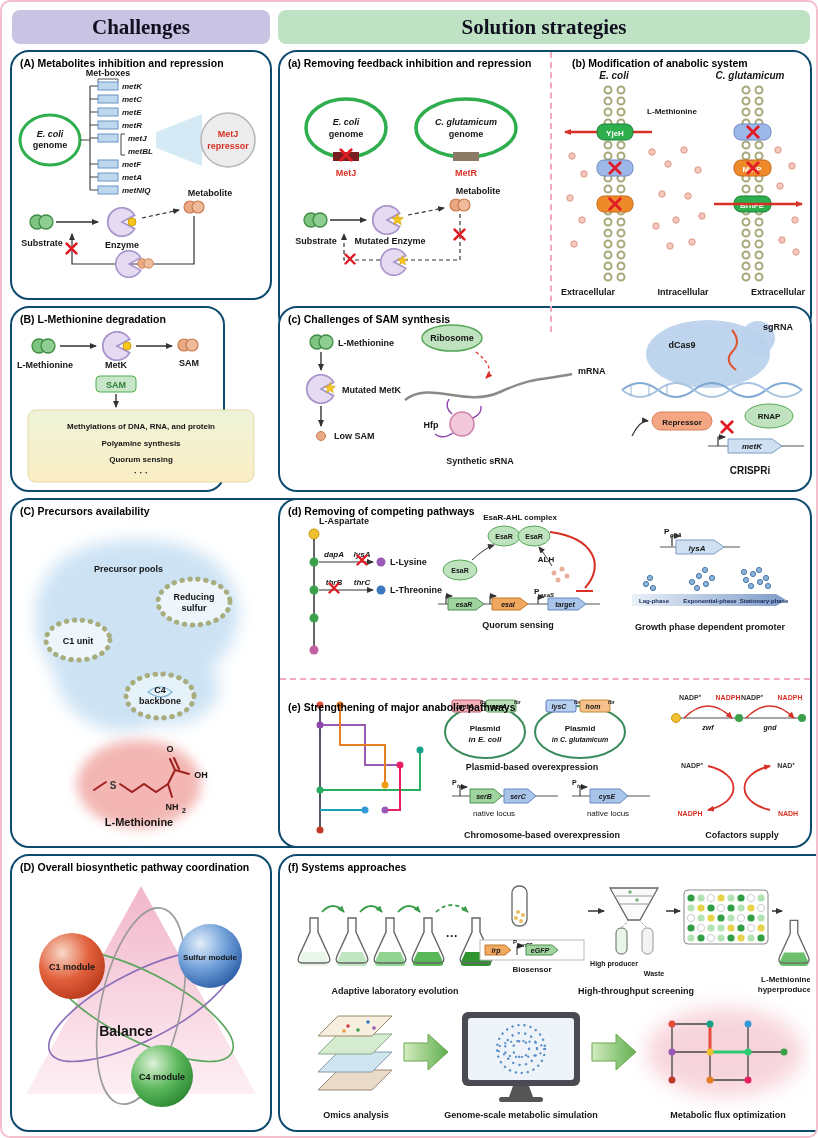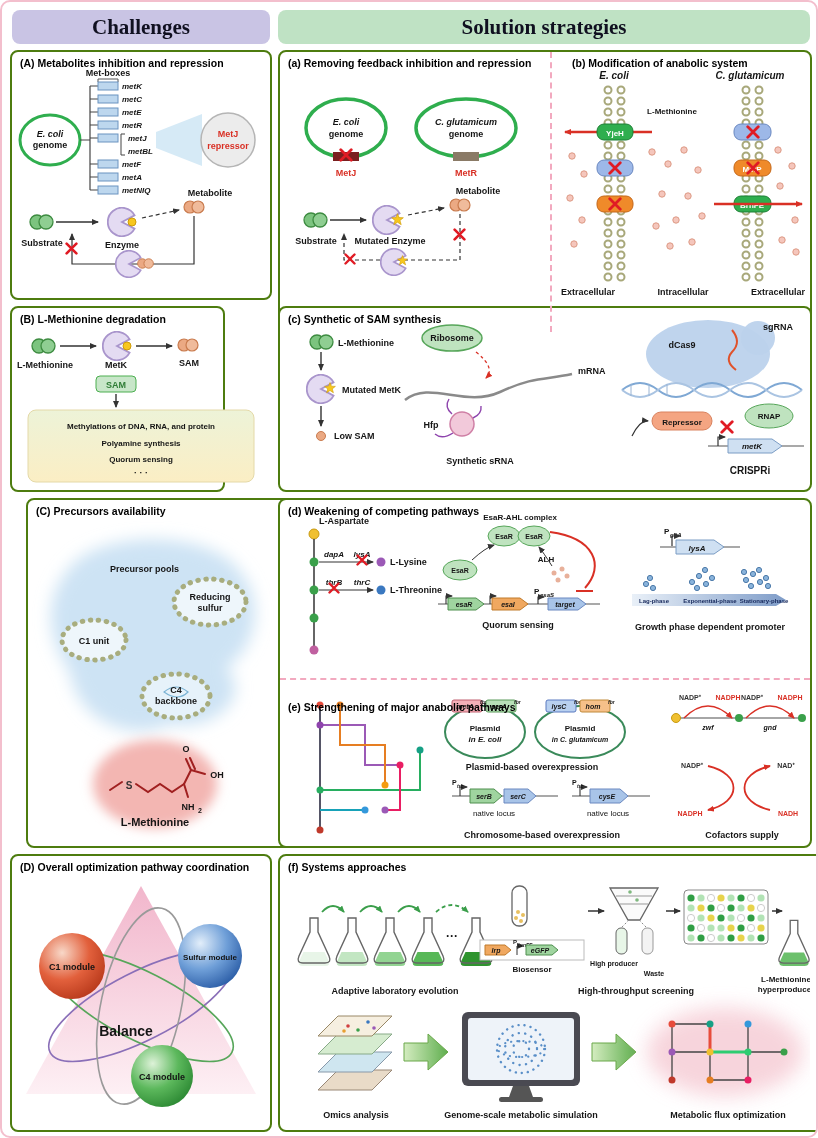--- a/index.html
+++ b/index.html
@@ -2,21 +2,21 @@
 <html><head>
 <meta charset="utf-8">
 <style>
   *{margin:0;padding:0;box-sizing:border-box}
   html,body{width:818px;height:1138px;background:#fff;font-family:"Liberation Sans",sans-serif}
   .fig{position:absolute;left:0;top:0;width:818px;height:1138px;background:#fff;border:2px solid #f3bfcd;border-radius:10px;overflow:hidden}
   .hdr{position:absolute;top:8px;height:34px;border-radius:8px;display:flex;align-items:center;justify-content:center;
        font-family:"Liberation Serif",serif;font-weight:bold;font-size:21px;color:#101020}
   .hdr-ch{left:10px;width:258px;background:#c9c4e4}
   .hdr-so{left:276px;width:532px;background:#bfe2c4}
-  .panel{position:absolute;background:#fff;border:2px solid #4d7c0f;border-radius:8px}
+  .panel{position:absolute;background:#fff;border:2px solid #0c4a6e;border-radius:19px}
   .ptitle{position:absolute;left:8px;top:5px;font-weight:bold;font-size:10.5px;color:#000;white-space:nowrap;z-index:3}
   .psvg{position:absolute;left:0;top:0;z-index:1}
   .vdiv{position:absolute;top:0;bottom:0;border-left:2px dashed #f2a9bf;z-index:2}
   .hdiv{position:absolute;left:0;right:0;border-top:2px dashed #f2a9bf;z-index:2}
   text{font-family:"Liberation Sans",sans-serif;fill:#151515}
   .t5{font-size:5px}.t6{font-size:6px}.t7{font-size:7px}.t8{font-size:8px}.t9{font-size:9px}
   .t10{font-size:10px}.t11{font-size:11px}.t12{font-size:12px}.t14{font-size:14px}
   .b{font-weight:bold}.it{font-style:italic}.mid{text-anchor:middle}
   .wt{fill:#fff}.rd{fill:#d93025}.nv{fill:#14265a}.dk{fill:#333}.grn{fill:#2f7d36}
 </style>
@@ -243,21 +243,21 @@
         <rect x="16" y="102" width="226" height="72" rx="8" fill="url(#gBf)" stroke="#e4d9a8"></rect>
         <text x="129" y="121" class="t8 b mid">Methylations of DNA, RNA, and protein</text>
         <text x="129" y="138" class="t8 b mid">Polyamine synthesis</text>
         <text x="129" y="154" class="t8 b mid">Quorum sensing</text>
         <text x="129" y="168" class="t9 b mid">· · ·</text>
       </g>
     </svg>
   </div>
 
   <div class="panel" style="left:276px;top:304px;width:534px;height:186px">
-    <div class="ptitle">(c) Synthetic of SAM synthesis</div>
+    <div class="ptitle">(c) Challenges of SAM synthesis</div>
     <svg class="psvg" width="530" height="182" viewBox="0 0 530 182">
       <defs>
         <marker id="kc" markerWidth="8" markerHeight="7" refX="6" refY="3" orient="auto" markerUnits="userSpaceOnUse">
             <path d="M0,0L7,3L0,6Z" fill="#333"></path>
           </marker>
         <marker id="rc" markerWidth="8" markerHeight="7" refX="6" refY="3" orient="auto" markerUnits="userSpaceOnUse">
             <path d="M0,0L7,3L0,6Z" fill="#d93025"></path>
           </marker>
       </defs>
       <g>
@@ -301,21 +301,21 @@
         <use href="#sym-x" x="440" y="112" width="14" height="14"></use>
         <line x1="428" y1="138" x2="524" y2="138" stroke="#555" stroke-width="1.2"></line>
         <path d="M438,138 V129 H445" stroke="#333" stroke-width="1.2" fill="none" marker-end="url(#kc)"></path>
         <polygon points="448,131 492,131 502,138 492,145 448,145" fill="#cfe0f2" stroke="#7a9cc4"></polygon>
         <text x="472" y="141" class="t8 b it mid">metK</text>
         <text x="470" y="166" class="t10 b mid">CRISPRi</text>
       </g>
     </svg>
   </div>
 
-  <div class="panel" style="left:24px;top:496px;width:316px;height:350px">
+  <div class="panel" style="left:8px;top:496px;width:316px;height:350px">
     <div class="ptitle">(C) Precursors availability</div>
     <svg class="psvg" width="258" height="346" viewBox="0 0 258 346">
       <defs>
         <filter id="fC" x="-40%" y="-40%" width="180%" height="180%">
             <feGaussianBlur stdDeviation="8"></feGaussianBlur>
           </filter>
         <filter id="fC2" x="-40%" y="-40%" width="180%" height="180%">
             <feGaussianBlur stdDeviation="6"></feGaussianBlur>
           </filter>
       </defs>
@@ -343,21 +343,21 @@
       <text x="101" y="289" class="t10 b mid dk">S</text>
       <text x="158" y="252" class="t9 b mid" fill="#a02020">O</text>
       <text x="189" y="278" class="t9 b mid" fill="#a02020">OH</text>
       <text x="160" y="310" class="t9 b mid" fill="#a02020">NH</text>
       <text x="170" y="313" class="t7 b" fill="#a02020">2</text>
       <text x="127" y="326" class="t11 b mid" fill="#d03030">L-Methionine</text>
     </svg>
   </div>
 
   <div class="panel" style="left:276px;top:496px;width:534px;height:350px">
-    <div class="ptitle">(d) Weakening of competing pathways</div>
+    <div class="ptitle">(d) Removing of competing pathways</div>
     <div class="ptitle" style="top:201px">(e) Strengthening of major anabolic pathways</div>
     <div class="hdiv" style="top:178px"></div>
     <svg class="psvg" width="530" height="178" viewBox="0 0 530 178">
       <defs>
         <marker id="kd" markerWidth="8" markerHeight="7" refX="6" refY="3" orient="auto" markerUnits="userSpaceOnUse">
             <path d="M0,0L7,3L0,6Z" fill="#333"></path>
           </marker>
         <linearGradient id="gdband" x1="0" y1="0" x2="1" y2="0">
             <stop offset="0" stop-color="#e9f0f8"></stop>
             <stop offset="1" stop-color="#7e9cc8"></stop>
@@ -537,21 +537,21 @@
         <text x="412" y="88" class="t7 b mid dk">NADP⁺</text>
         <text x="506" y="88" class="t7 b mid dk">NAD⁺</text>
         <text x="410" y="136" class="t7 b mid rd">NADPH</text>
         <text x="508" y="136" class="t7 b mid rd">NADH</text>
         <text x="462" y="158" class="t9 b mid">Cofactors supply</text>
       </g>
     </svg>
   </div>
 
   <div class="panel" style="left:8px;top:852px;width:262px;height:278px">
-    <div class="ptitle">(D) Overall optimization pathway coordination</div>
+    <div class="ptitle">(D) Overall biosynthetic pathway coordination</div>
     <svg class="psvg" width="258" height="274" viewBox="0 0 258 274">
       <defs>
         <linearGradient id="gDtri" x1="0" y1="0" x2="0" y2="1">
             <stop offset="0" stop-color="#f0aec6"></stop>
             <stop offset="1" stop-color="#fdeef3"></stop>
           </linearGradient>
         <radialGradient id="gDred" cx="35%" cy="30%" r="75%">
             <stop offset="0" stop-color="#f8d8c8"></stop>
             <stop offset="0.55" stop-color="#e2603c"></stop>
             <stop offset="1" stop-color="#b93a1c"></stop>

